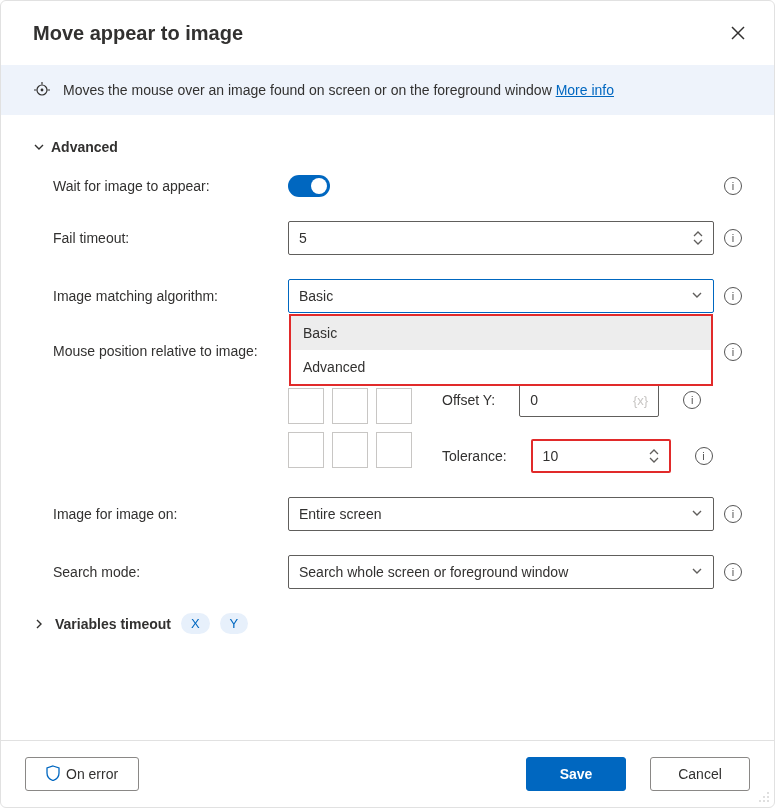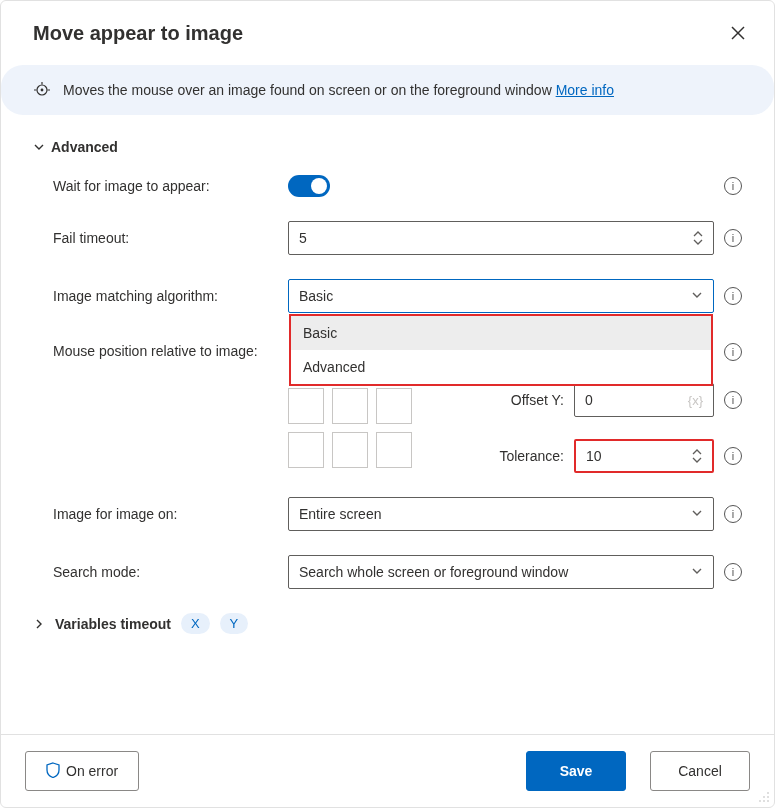--- a/index.html
+++ b/index.html
@@ -33,21 +33,20 @@
     cursor: pointer;
     color: #323130;
   }
   .banner {
     background: #eef3fb;
     padding: 16px 24px 16px 32px;
     display: flex;
     align-items: center;
     gap: 12px;
     color: #323130;
-    border-radius: 22px;
   }
   .banner-icon {
     width: 18px; height: 18px;
     display: inline-flex; align-items:center; justify-content:center;
     color: #323130;
   }
   .banner a {
     color: #0067c0;
     text-decoration: underline;
     cursor: pointer;
@@ -158,23 +157,22 @@
     grid-template-columns: repeat(3, 36px);
     grid-template-rows: repeat(2, 36px);
     gap: 8px;
   }
   .grid33 .cell {
     border: 1px solid #c8c6c4;
     background: #fff;
     cursor: pointer;
   }
   .offset-block {
-    display:flex; align-items:center; gap:10px;
+    display:flex; align-items:center; gap:24px;
     flex: 1;
-    justify-content: flex-end;
   }
   .offset-label {
     white-space: nowrap;
     color: #323130;
   }
   .offset-field {
     width: 140px;
     border: 1px solid #605e5c;
     border-radius: 2px;
     height: 34px;
@@ -206,21 +204,21 @@
   }
   
   .footer {
     border-top: 1px solid #e1e1e1;
     padding: 16px 24px;
     display: flex;
     align-items: center;
     justify-content: space-between;
   }
   .btn {
-    height: 40px;
+    height: 34px;
     padding: 0 20px;
     border-radius: 3px;
     font-size: 14px;
     display: inline-flex; align-items:center; justify-content:center;
     cursor: pointer;
     gap: 6px;
     min-width: 100px;
   }
   .btn-outline {
     border: 1px solid #8a8886;

